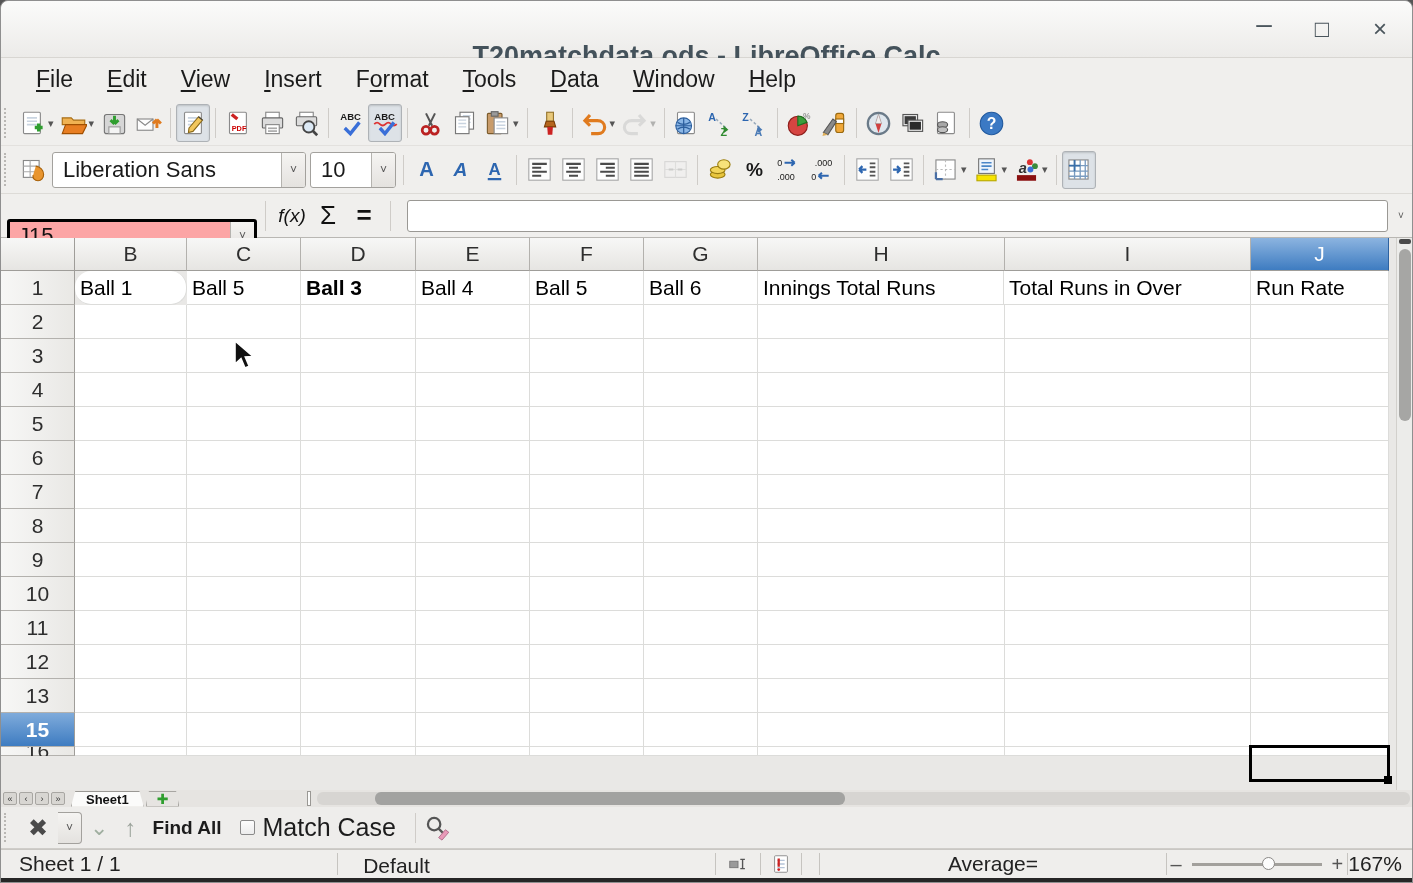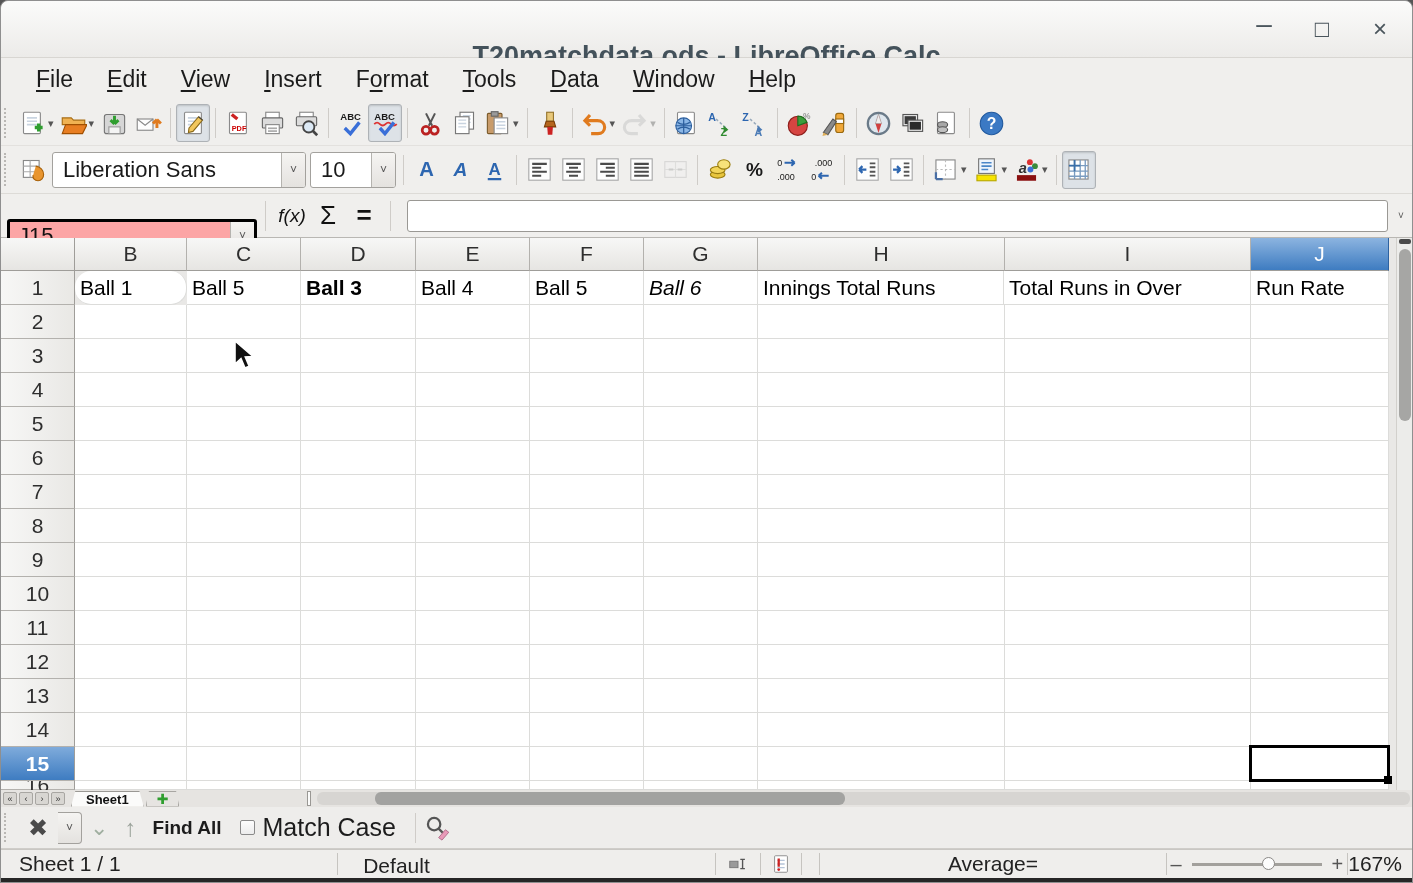--- a/index.html
+++ b/index.html
@@ -511,21 +511,21 @@
         <div class="colh sel" style="width: 138px;">J</div>
       </div>
     <div id="gridRows">
         <div class="grow">
           <div class="rowh">1</div>
           <div class="cell" style="width: 112px; border-radius: 16px;">Ball 1</div>
           <div class="cell" style="width: 114px;">Ball 5</div>
           <div class="cell" style="width: 115px; font-weight: bold;">Ball 3</div>
           <div class="cell" style="width: 114px;">Ball 4</div>
           <div class="cell" style="width: 114px;">Ball 5</div>
-          <div class="cell" style="width: 114px; font-style: italic;">Ball 6</div>
+          <div class="cell" style="width: 114px;">Ball 6</div>
           <div class="cell" style="width: 246px;">Innings Total Runs</div>
           <div class="cell" style="width: 247px;">Total Runs in Over</div>
           <div class="cell" style="width: 138px;">Run Rate</div>
         </div>
         <div class="grow">
           <div class="rowh">2</div>
           <div class="cell" style="width: 112px;"></div>
           <div class="cell" style="width: 114px;"></div>
           <div class="cell" style="width: 115px;"></div>
           <div class="cell" style="width: 114px;"></div>
@@ -650,32 +650,20 @@
           <div class="cell" style="width: 115px;"></div>
           <div class="cell" style="width: 114px;"></div>
           <div class="cell" style="width: 114px;"></div>
           <div class="cell" style="width: 114px;"></div>
           <div class="cell" style="width: 247px;"></div>
           <div class="cell" style="width: 246px;"></div>
           <div class="cell" style="width: 138px;"></div>
         </div>
         <div class="grow">
           <div class="rowh">13</div>
-          <div class="cell" style="width: 112px;"></div>
-          <div class="cell" style="width: 114px;"></div>
-          <div class="cell" style="width: 115px;"></div>
-          <div class="cell" style="width: 114px;"></div>
-          <div class="cell" style="width: 114px;"></div>
-          <div class="cell" style="width: 114px;"></div>
-          <div class="cell" style="width: 247px;"></div>
-          <div class="cell" style="width: 246px;"></div>
-          <div class="cell" style="width: 138px;"></div>
-        </div>
-        <div class="grow">
-          <div class="rowh">14</div>
           <div class="cell" style="width: 112px;"></div>
           <div class="cell" style="width: 114px;"></div>
           <div class="cell" style="width: 115px;"></div>
           <div class="cell" style="width: 114px;"></div>
           <div class="cell" style="width: 114px;"></div>
           <div class="cell" style="width: 114px;"></div>
           <div class="cell" style="width: 247px;"></div>
           <div class="cell" style="width: 246px;"></div>
           <div class="cell" style="width: 138px;"></div>
         </div>

